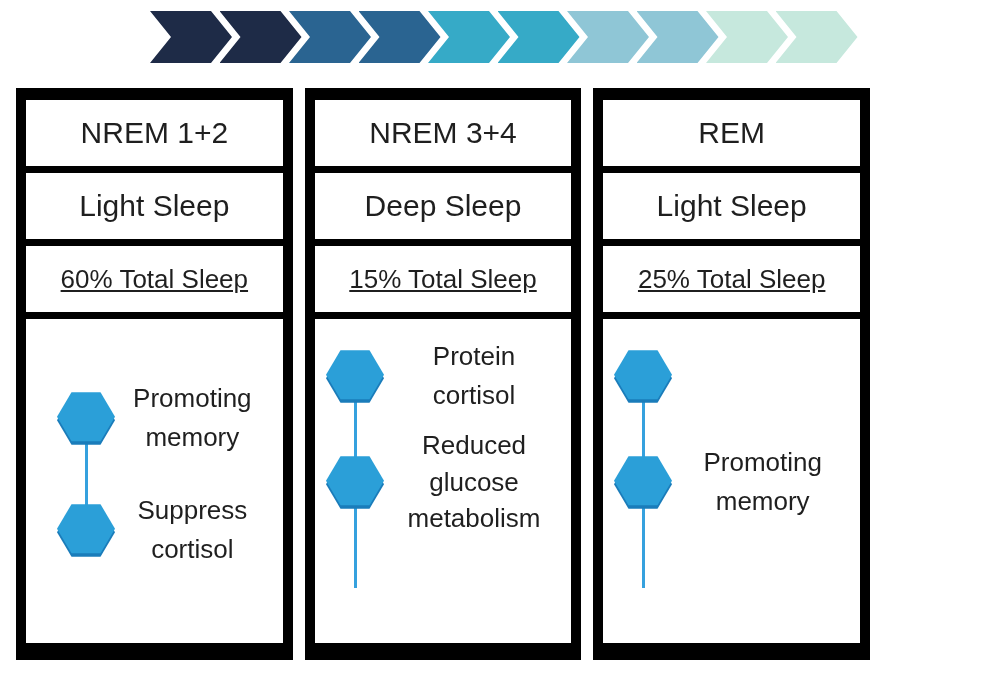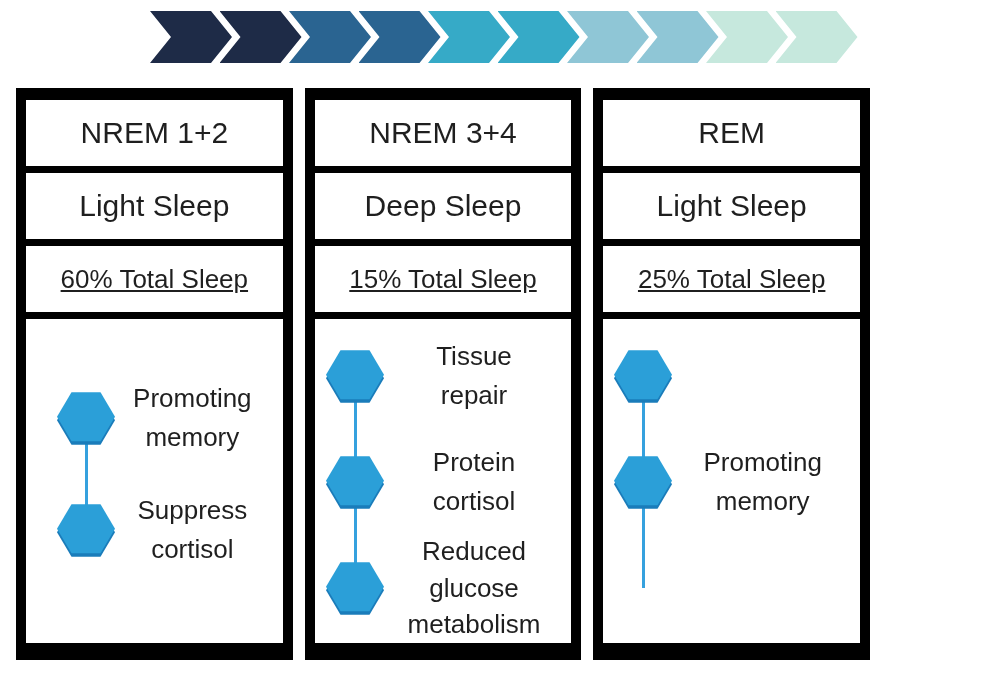--- a/index.html
+++ b/index.html
@@ -174,30 +174,20 @@
       <div class="content">
         <div class="tline"></div>
         <div class="features">
           <div class="feature">
             <span class="icon-cell">
               <svg width="58" height="53" viewBox="0 0 64 58">
                 <polygon points="16,4 48,4 64,31 48,58 16,58 0,31" fill="#1a7cba"></polygon>
                 <polygon points="16,0 48,0 64,27 48,54 16,54 0,27" fill="#2b9fd8"></polygon>
               </svg>
             </span>
-            <span class="label">Tissue
-repair</span>
-          </div>
-          <div class="feature">
-            <span class="icon-cell">
-              <svg width="58" height="53" viewBox="0 0 64 58">
-                <polygon points="16,4 48,4 64,31 48,58 16,58 0,31" fill="#1a7cba"></polygon>
-                <polygon points="16,0 48,0 64,27 48,54 16,54 0,27" fill="#2b9fd8"></polygon>
-              </svg>
-            </span>
             <span class="label">Protein
 cortisol</span>
           </div>
           <div class="feature">
             <span class="icon-cell">
               <svg width="58" height="53" viewBox="0 0 64 58">
                 <polygon points="16,4 48,4 64,31 48,58 16,58 0,31" fill="#1a7cba"></polygon>
                 <polygon points="16,0 48,0 64,27 48,54 16,54 0,27" fill="#2b9fd8"></polygon>
               </svg>
             </span>

